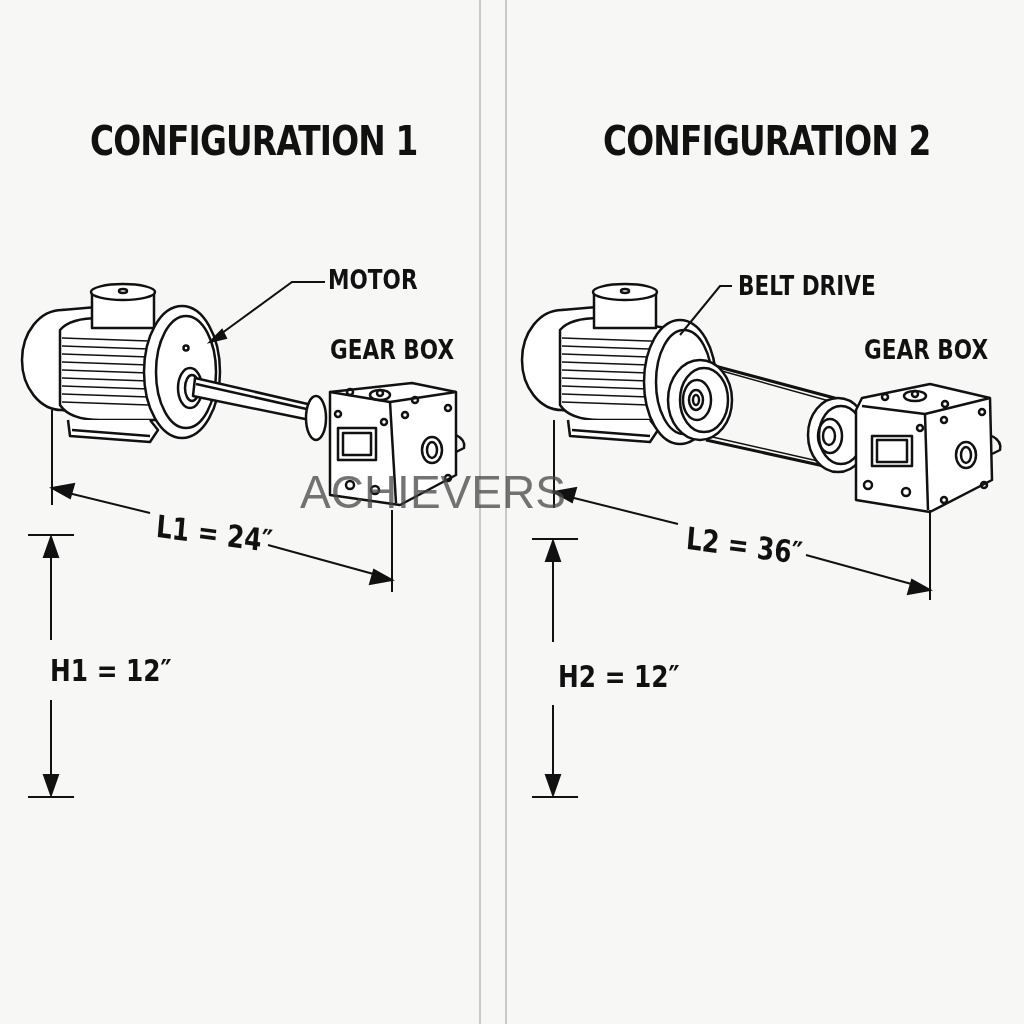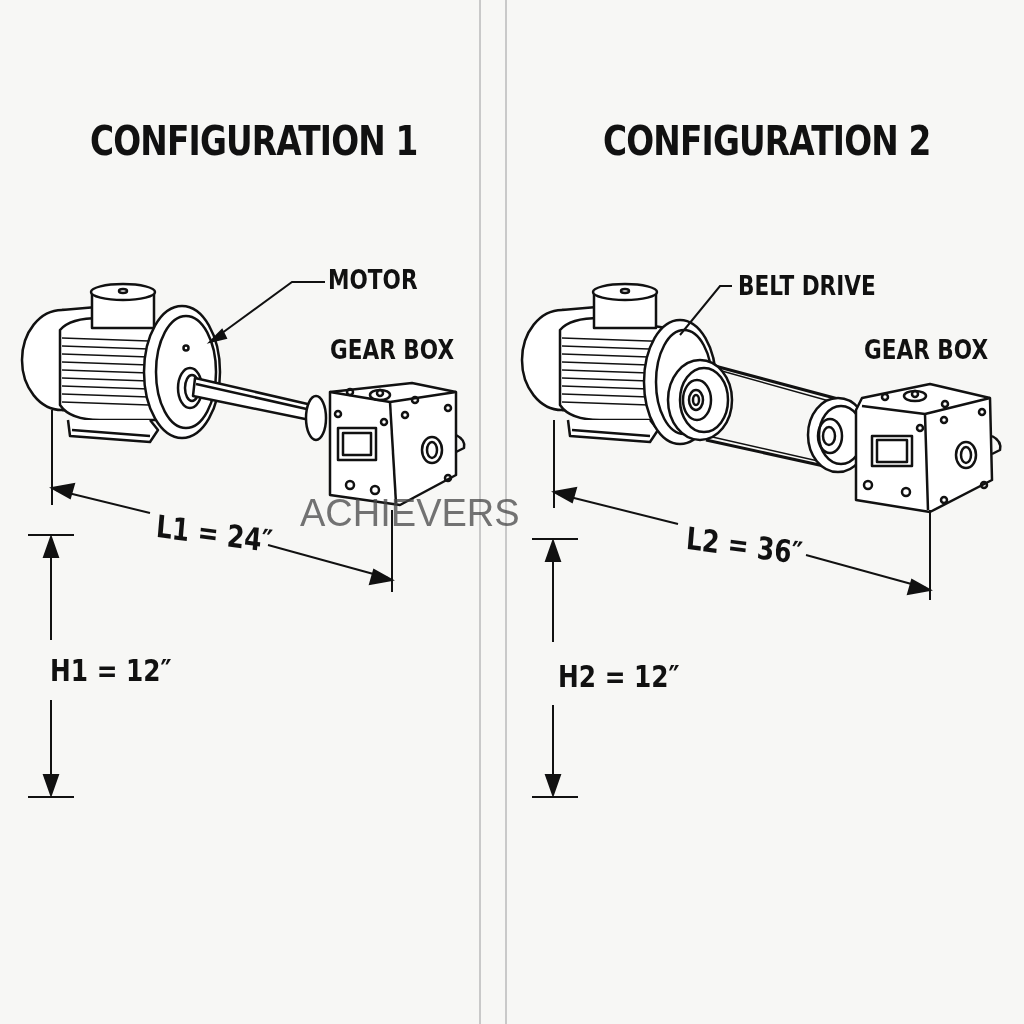--- a/index.html
+++ b/index.html
@@ -3,21 +3,21 @@
 <meta charset="utf-8">
 <style>
   html,body{margin:0;padding:0;}
   body{width:1024px;height:1024px;background:#f7f7f5;position:relative;overflow:hidden;font-family:"Liberation Sans","DejaVu Sans",sans-serif;}
   .divider{position:absolute;top:0;width:2px;height:1024px;background:#c9c9c9;}
   .title{position:absolute;font-family:"DejaVu Sans","Liberation Sans",sans-serif;font-weight:bold;font-size:40px;letter-spacing:-1px;color:#111;transform:scaleX(0.82);transform-origin:left top;white-space:nowrap;}
   .label{position:absolute;font-family:"DejaVu Sans","Liberation Sans",sans-serif;font-weight:bold;color:#111;transform:scaleX(0.8);transform-origin:left top;white-space:nowrap;}
   .lbl-sm{font-size:27px;}
   .lbl-dim{font-size:31px;}
   svg.art{position:absolute;left:0;top:0;}
-  .watermark{position:absolute;left:300px;top:492px;font-family:"Liberation Sans",sans-serif;font-size:38px;color:rgba(70,70,70,0.75);letter-spacing:0px;white-space:nowrap;}
+  .watermark{position:absolute;left:300px;top:465px;font-family:"Liberation Sans",sans-serif;font-size:46px;color:rgba(70,70,70,0.75);letter-spacing:0px;white-space:nowrap;}
 </style>
 </head>
 <body>
 
 <div class="divider" style="left:479px;"></div>
 <div class="divider" style="left:505px;"></div>
 
 <div>
   <div class="title" style="left:90px;top:118px;">CONFIGURATION 1</div>
 

